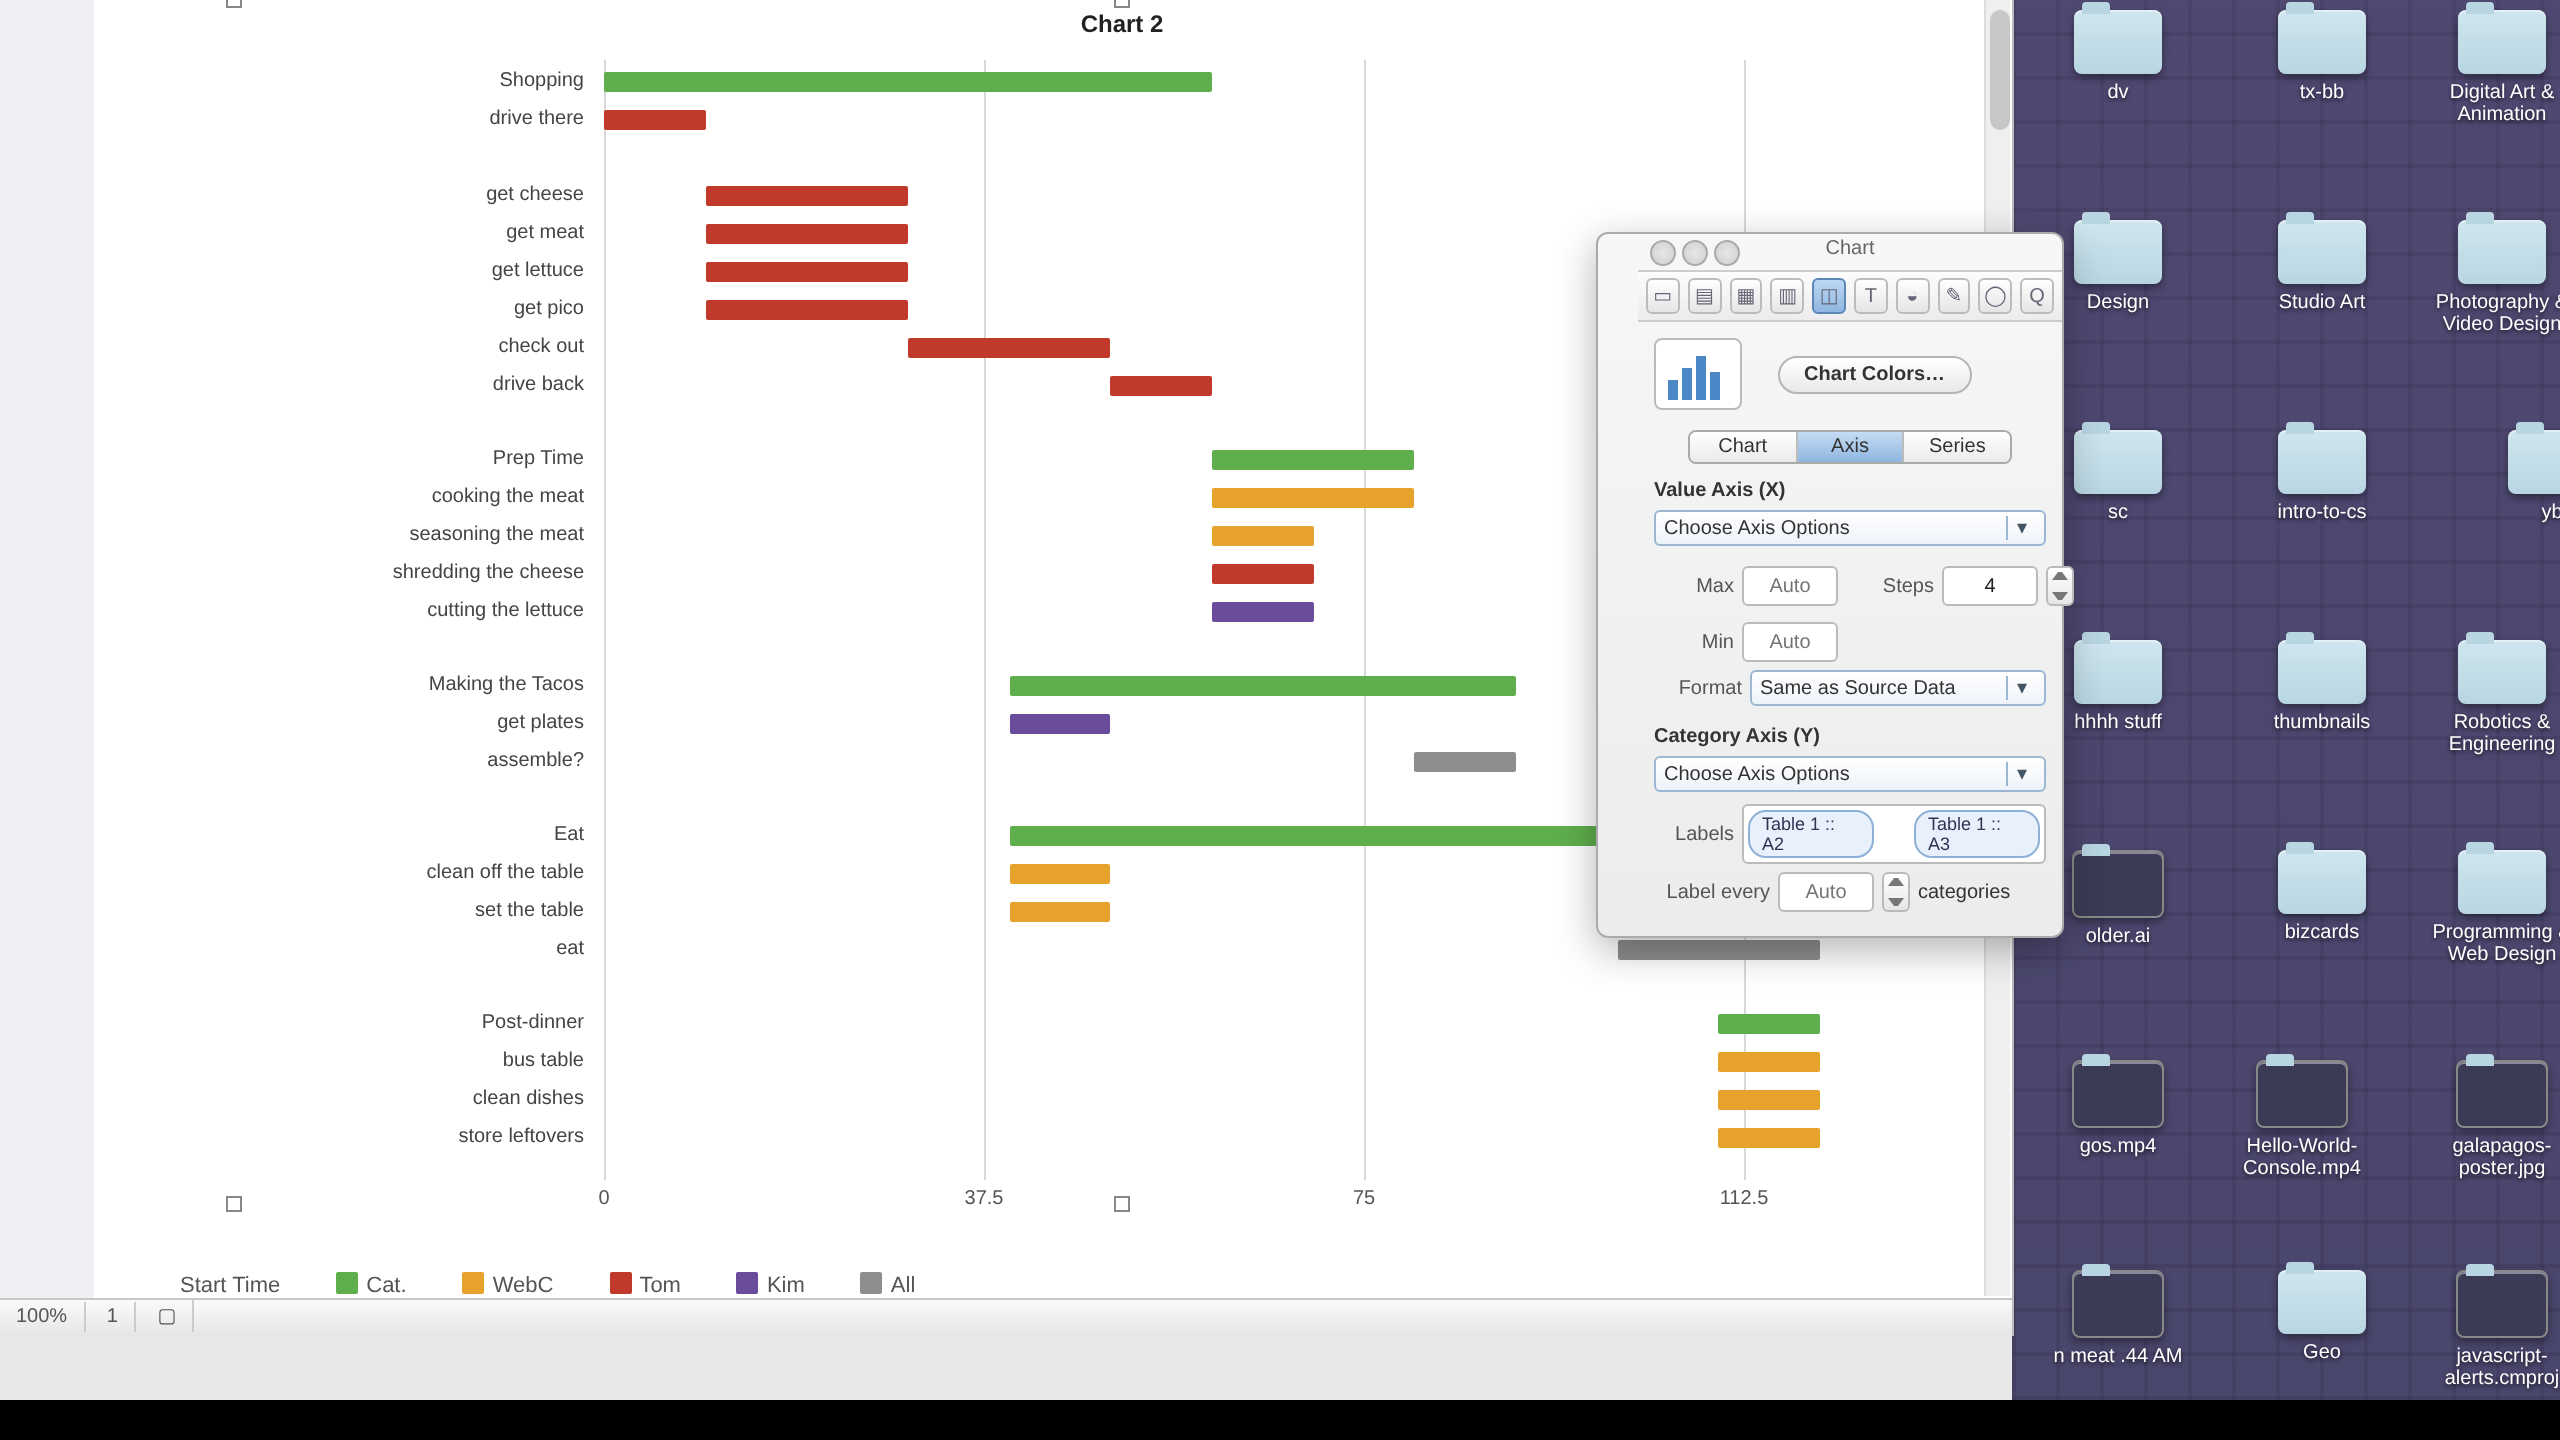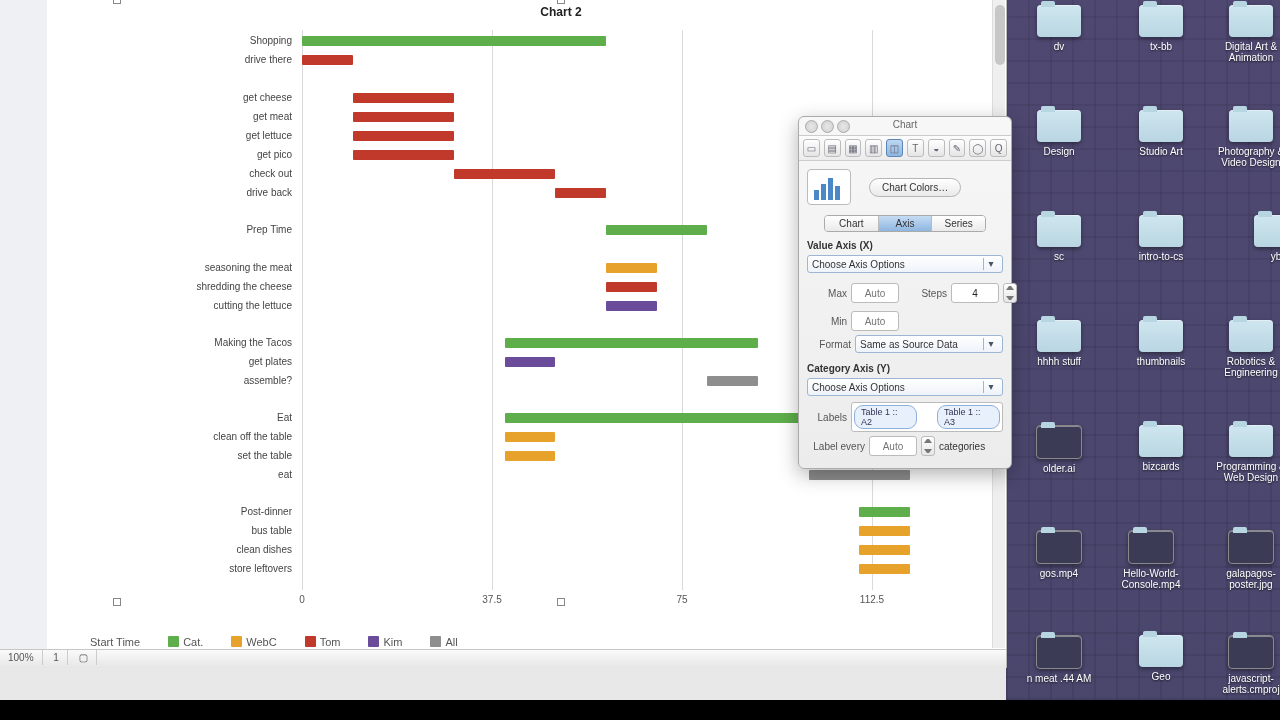--- a/index.html
+++ b/index.html
@@ -33,31 +33,31 @@
   .c-purple{background:#6b4c9a;}
   .c-gray{background:#8e8e8e;}
   #legend{position:absolute;left:90px;top:636px;font-size:11px;color:#555;}
   .lg{display:inline-block;margin-right:18px;}
   .sw{display:inline-block;width:11px;height:11px;vertical-align:-1px;margin:0 4px 0 10px;border-radius:1px;}
   #statusbar{position:absolute;left:0;bottom:0;width:1006px;height:18px;border-top:1px solid #c7c7c7;background:linear-gradient(#fafafa,#e6e6e6);font-size:10px;color:#555;}
   #statusbar span{display:inline-block;padding:2px 8px;border-right:1px solid #ccc;}
   #vscroll{position:absolute;right:-2px;top:0;width:14px;height:648px;background:#efefef;border-left:1px solid #ddd;}
   #vscroll .thumb{position:absolute;left:2px;right:2px;top:5px;height:60px;background:#c7c7c7;border-radius:5px;}
   
-  #inspector{position:absolute;left:798px;top:116px;width:212px;background:linear-gradient(#f7f7f7,#ececec);border:1px solid #aaa;border-radius:6px;box-shadow:0 6px 20px rgba(0,0,0,.3);}
+  #inspector{position:absolute;left:798px;top:116px;width:212px;background:linear-gradient(#f7f7f7,#ececec);border:1px solid #aaa;border-radius:6px;box-shadow:0 6px 20px rgba(0,0,0,.3);padding-left:20px;}
   #insp-title{height:18px;border-bottom:1px solid #ccc;position:relative;}
   .tl{position:absolute;top:3px;width:11px;height:11px;border-radius:50%;background:radial-gradient(#e7e7e7,#cfcfcf);border:1px solid #aaa;}
   #insp-title .t{position:absolute;width:100%;text-align:center;top:2px;font-size:10px;color:#666;}
   #insp-toolbar{height:24px;border-bottom:1px solid #ccc;background:linear-gradient(#fcfcfc,#ececec);display:flex;align-items:center;padding:0 4px;gap:4px;}
   .tb{width:16px;height:16px;border:1px solid #bcbcbc;border-radius:3px;background:linear-gradient(#fff,#e5e5e5);display:flex;align-items:center;justify-content:center;font-size:10px;color:#667;}
   .tb.sel{background:linear-gradient(#bcd7f2,#8fb7e2);border-color:#5b86b6;}
   #insp-body{padding:8px;font-size:10px;color:#333;}
   #chart-thumb{width:42px;height:34px;border:1px solid #bbb;border-radius:4px;background:#fff;display:inline-block;vertical-align:middle;position:relative;}
   #chart-thumb span{position:absolute;bottom:4px;background:#4a88c7;width:5px;}
-  .pillbtn{display:inline-block;padding:3px 12px;border:1px solid #b5b5b5;border-radius:10px;background:linear-gradient(#fff,#e9e9e9);font-size:10px;}
+  .pillbtn{display:inline-block;padding:3px 12px;border:1px solid #b5b5b5;border-radius:10px;background:linear-gradient(#fff,#e9e9e9);font-size:10px;font-weight:bold;}
   .segtabs{margin:10px auto 8px;width:160px;display:flex;border:1px solid #aaa;border-radius:4px;overflow:hidden;}
   .segtabs div{flex:1;text-align:center;padding:2px 0;font-size:10px;background:linear-gradient(#fff,#eaeaea);border-right:1px solid #bbb;}
   .segtabs div:last-child{border-right:none;}
   .segtabs .on{background:linear-gradient(#c5dcf4,#8fb6e0);}
   .sect{font-weight:bold;font-size:10px;margin:6px 0 4px;}
   .drop{border:1px solid #9bb7d4;border-radius:3px;background:linear-gradient(#fff,#eef3fa);padding:2px 4px;font-size:10px;display:flex;justify-content:space-between;align-items:center;}
   .drop .ar{width:14px;height:12px;border-left:1px solid #9bb7d4;text-align:center;color:#456;}
   .fld{display:flex;align-items:center;gap:4px;margin:4px 0;}
   .fld label{width:40px;text-align:right;color:#555;}
   .numin{width:42px;height:16px;border:1px solid #bbb;border-radius:3px;background:#fff;text-align:center;font-size:10px;color:#999;}
@@ -212,20 +212,24 @@
           </div>
           <div class="row" style="top: 156px; left: 0px; right: 0px;">
             <div class="lbl" style="left: -190px; width: 180px;">drive back</div>
             <div class="bar c-red" style="left: 253.333px; width: 50.6667px;"></div>
           </div>
           <div class="row" style="top: 175px; left: 0px; right: 0px;"></div>
           <div class="row" style="top: 193px; left: 0px; right: 0px;">
             <div class="lbl" style="left: -190px; width: 180px;">Prep Time</div>
             <div class="bar c-green" style="left: 304px; width: 101.333px;"></div>
           </div>
+          <div class="row" style="top: 212px; left: 0px; right: 0px;">
+            <div class="lbl" style="left: -190px; width: 180px;">cooking the meat</div>
+            <div class="bar c-orange" style="left: 304px; width: 101.333px;"></div>
+          </div>
           <div class="row" style="top: 231px; left: 0px; right: 0px;">
             <div class="lbl" style="left: -190px; width: 180px;">seasoning the meat</div>
             <div class="bar c-orange" style="left: 304px; width: 50.6667px;"></div>
           </div>
           <div class="row" style="top: 250px; left: 0px; right: 0px;">
             <div class="lbl" style="left: -190px; width: 180px;">shredding the cheese</div>
             <div class="bar c-red" style="left: 304px; width: 50.6667px;"></div>
           </div>
           <div class="row" style="top: 269px; left: 0px; right: 0px;">
             <div class="lbl" style="left: -190px; width: 180px;">cutting the lettuce</div>

